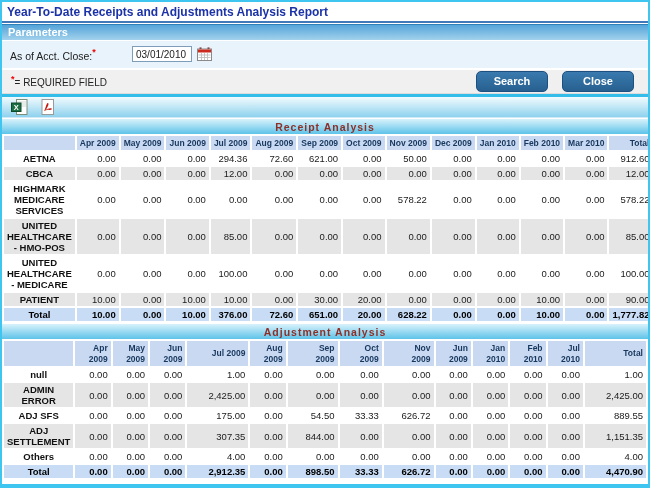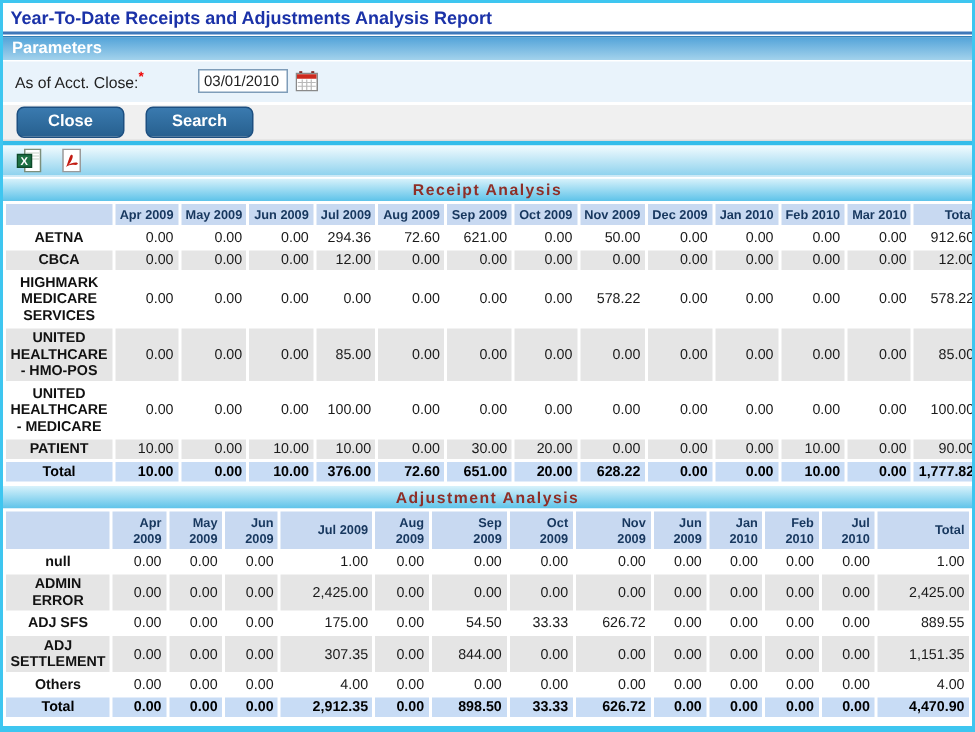--- a/index.html
+++ b/index.html
@@ -89,23 +89,24 @@
         <rect x="2.5" y="0.5" width="2" height="2.5" fill="#7a1008"></rect>
         <rect x="10.5" y="0.5" width="2" height="2.5" fill="#7a1008"></rect>
         <rect x="0.5" y="2" width="14" height="11.5" fill="#fff" stroke="#8a8a8a"></rect>
         <rect x="1" y="2.5" width="13" height="3" fill="#cc2a1e"></rect>
         <path d="M1.5 8 H13.5 M1.5 10.5 H13.5 M4.5 6 V13 M7.5 6 V13 M10.5 6 V13" stroke="#b9b9b9" stroke-width="0.8"></path>
       </svg>
     </button>
   </div>
 
   <div class="required-row">
+    <span><sup class="req">*</sup><span>= REQUIRED FIELD</span></span>
     <span class="btns">
+      <button class="btn">Search</button>
       <button class="btn">Close</button>
-      <button class="btn">Search</button>
     </span>
   </div>
 
   <div class="cyan-strip"></div>
 
   <div class="icons-row">
     <button class="icon-btn">
       <svg width="17" height="16" viewBox="0 0 17 16" aria-hidden="true">
         <rect x="5.5" y="0.5" width="10.5" height="15" fill="#fff" stroke="#7c8f7c"></rect>
         <path d="M6.5 3 H15 M6.5 5 H15 M6.5 7 H15" stroke="#c6d2c6" stroke-width="0.8"></path>

